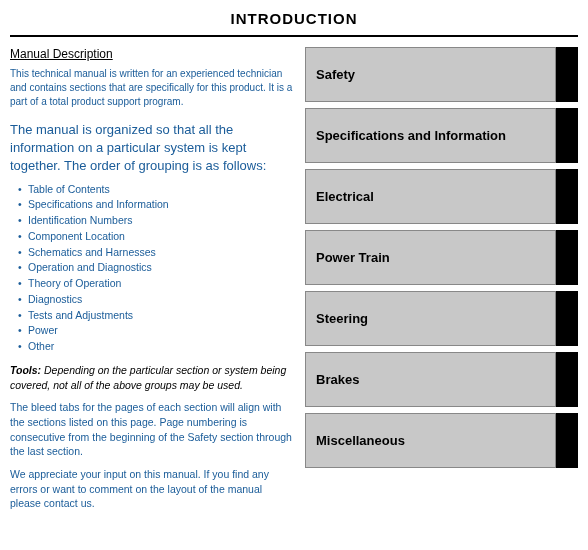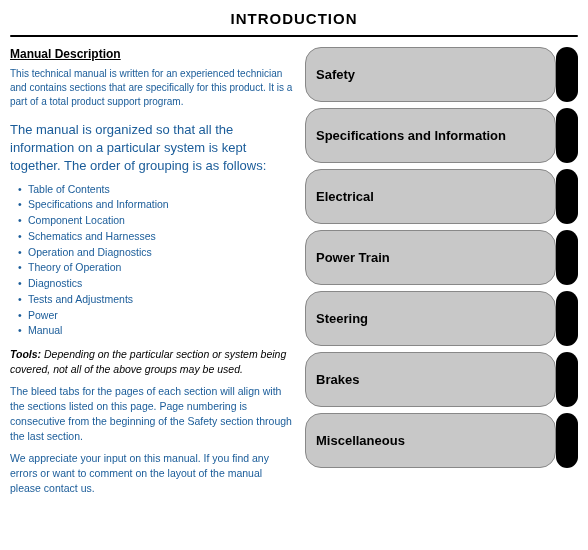--- a/index.html
+++ b/index.html
@@ -1,19 +1,18 @@
 <!DOCTYPE html>
 <html><head>
   <meta charset="utf-8">
   <style>
     * {
       margin: 0;
       padding: 0;
       box-sizing: border-box;
-      border-radius: 16px;
     }
 
     body {
       width: 588px;
       min-height: 550px;
       background: #ffffff;
       font-family: Arial, sans-serif;
       font-size: 11px;
       color: #000000;
     }
@@ -40,21 +39,21 @@
     }
 
     
     .left-column {
       flex: 0 0 285px;
       max-width: 285px;
     }
 
     .section-title {
       font-size: 12px;
-      font-weight: bold;
+      font-weight: normal;
       margin-bottom: 6px;
       text-decoration: underline;
     }
 
     .intro-text {
       color: #1a5c99;
       font-size: 10px;
       line-height: 1.4;
       margin-bottom: 12px;
     }
@@ -155,28 +154,29 @@
 
   <div class="left-column">
     <div class="section-title">Manual Description</div>
     <p class="intro-text">This technical manual is written for an experienced technician and contains sections that are specifically for this product. It is a part of a total product support program.</p>
     <p class="intro-text-2">The manual is organized so that all the information on a particular system is kept together. The order of grouping is as follows:</p>
 
     <ul class="bullet-list">
 
     <li>Table of Contents</li>
         <li>Specifications and Information</li>
+        <li>Identification Numbers</li>
         <li>Component Location</li>
         <li>Schematics and Harnesses</li>
         <li>Operation and Diagnostics</li>
         <li>Theory of Operation</li>
         <li>Diagnostics</li>
         <li>Tests and Adjustments</li>
         <li>Power</li>
-        <li>Manual</li>
+        <li>Other</li>
       </ul>
 
     <p class="note-text"><strong>Tools:</strong> Depending on the particular section or system being covered, not all of the above groups may be used.</p>
     <p class="bleed-text">The bleed tabs for the pages of each section will align with the sections listed on this page. Page numbering is consecutive from the beginning of the Safety section through the last section.</p>
     <p class="appreciate-text">We appreciate your input on this manual. If you find any errors or want to comment on the layout of the manual please contact us.</p>
   </div>
 
   <div class="right-column">
 
   <div class="nav-item">

